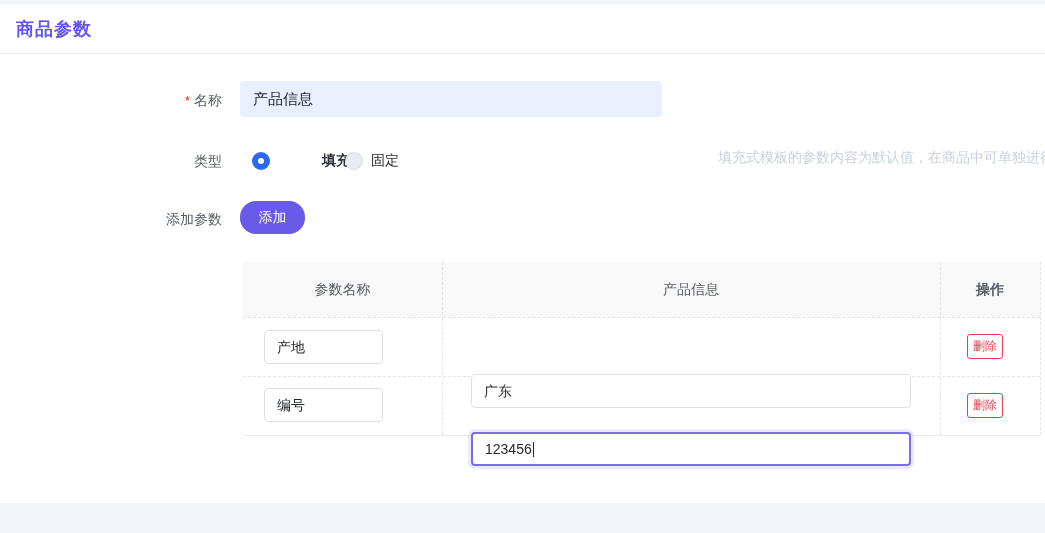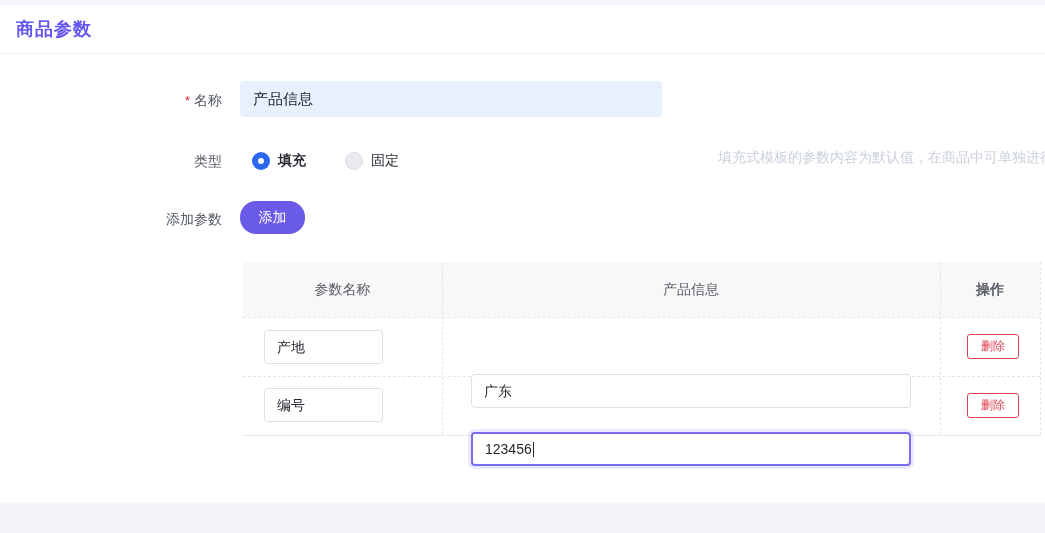--- a/index.html
+++ b/index.html
@@ -105,21 +105,21 @@
     border: 2px solid #7a6cf0;
     box-shadow: 0 0 0 3px rgba(122,108,240,0.15);
     line-height: 30px;
   }
   .text-cursor {
     display: inline-block; width: 1px; height: 15px;
     background: #24272e; vertical-align: -3px; margin-left: 1px;
   }
 
   .delete-button {
-    left: 967px; width: 52px; height: 25px;
+    left: 967px; width: 36px; height: 25px;
     background: #ffffff;
     border: 1px solid #e0404f; border-radius: 3px;
     color: #e0404f; font-size: 12px;
     text-align: center; line-height: 23px;
     cursor: pointer;
     font-family: "Liberation Sans", sans-serif;
   }
   .del-1 { top: 334px; }
   .del-2 { top: 393px; }
 </style>
@@ -134,21 +134,21 @@
   <div class="abs title-divider"></div>
 
   <div class="abs field-label" style="top: 92px;">
     <span class="required-mark">*</span><span>名称</span>
   </div>
   <div class="abs name-input">
     <span>产品信息</span>
   </div>
 
   <div class="abs field-label" style="top: 153px;">类型</div>
-  <div class="abs radio-option" style="left: 252px; top: 152px;">
+  <div class="abs radio-option" style="left: 252px; top: 152px; gap: 44px;">
     <span class="radio-circle radio-on">
         <span class="radio-dot"></span>
       </span>
     <span class="radio-label" style="font-weight: bold;">填充</span>
   </div>
   <div class="abs radio-option" style="left: 345px; top: 152px;">
     <span class="radio-circle radio-off"></span>
     <span class="radio-label">固定</span>
   </div>
   <div class="abs type-hint">填充式模板的参数内容为默认值，在商品中可单独进行修</div>

